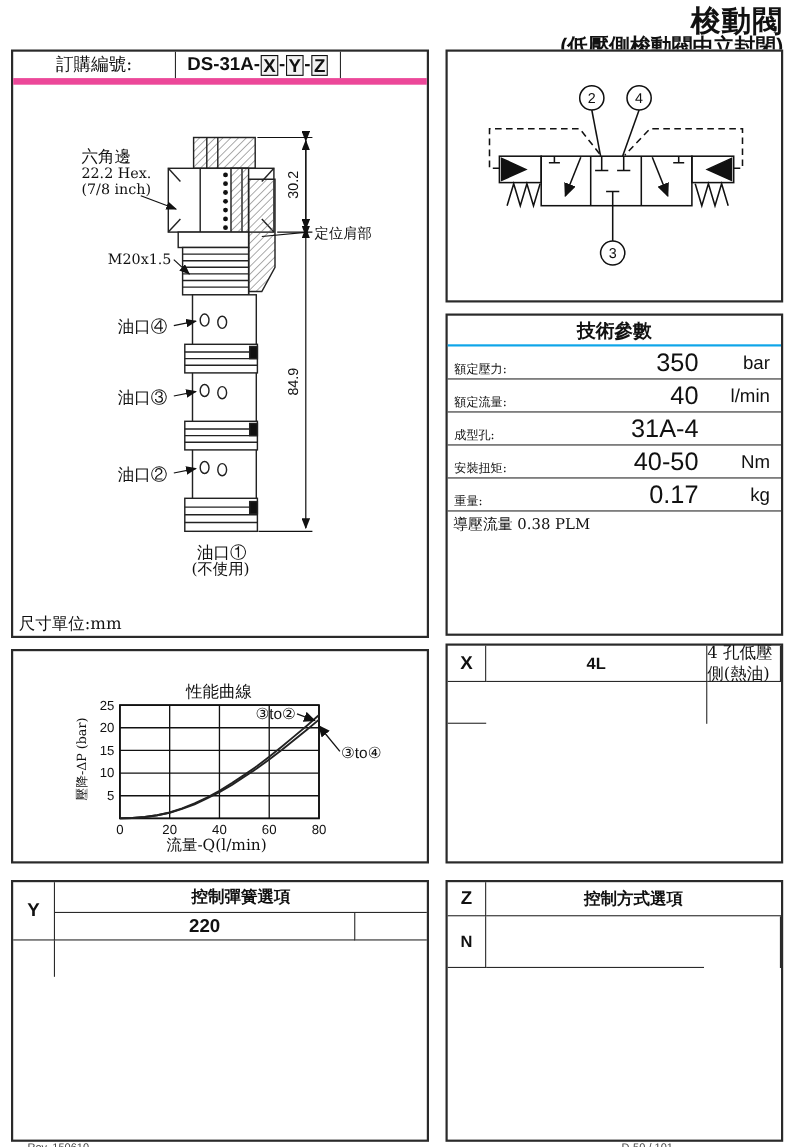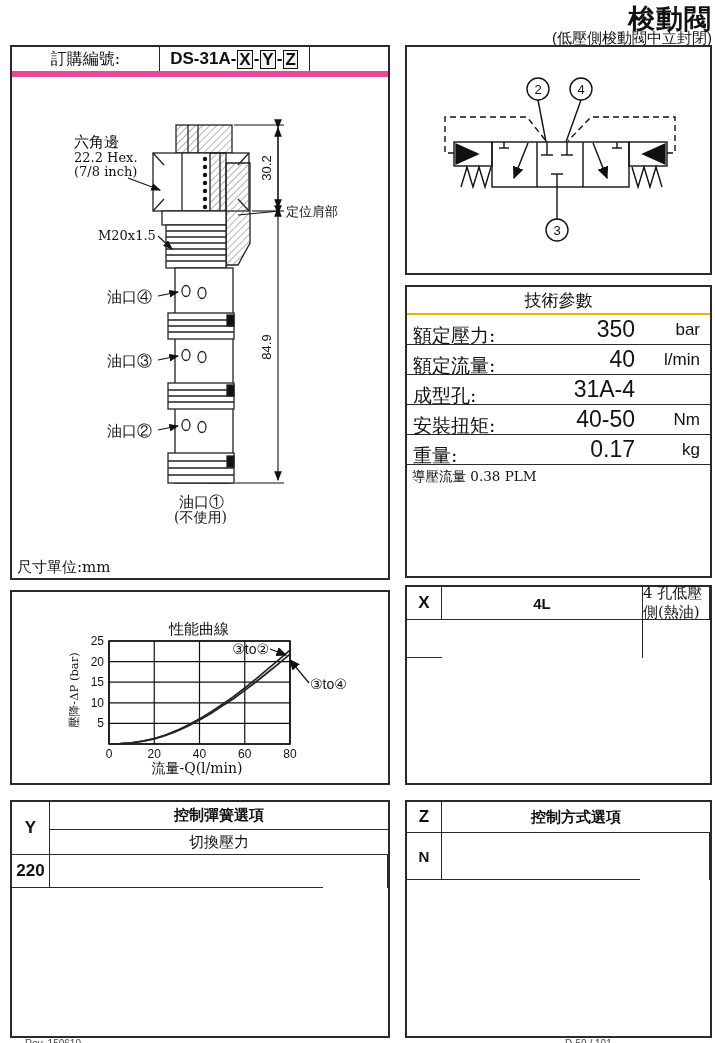--- a/index.html
+++ b/index.html
@@ -4,32 +4,32 @@
 <style>
   html,body{margin:0;padding:0;}
   body{
     width:715px;height:1043px;position:relative;background:#fff;overflow:hidden;
     font-family:"Liberation Sans","DejaVu Sans",sans-serif;color:#111;
   }
   .cjk{font-family:"DejaVu Serif","Liberation Serif",serif;}
   .box{position:absolute;border:2px solid #2a2a2a;background:#fff;box-sizing:border-box;}
   
   .page-title{position:absolute;top:1px;right:3px;font-size:27px;font-weight:bold;letter-spacing:1px;}
-  .page-subtitle{position:absolute;top:29px;right:3px;font-size:15px;font-weight:normal;}
+  .page-subtitle{position:absolute;top:29px;right:3px;font-size:19px;font-weight:bold;}
   
   .order-row{position:absolute;left:0;top:0;width:100%;height:30px;border-bottom:6px solid #ec4899;display:flex;box-sizing:border-box;}
   .order-label{width:148px;border-right:1.5px solid #2a2a2a;display:flex;align-items:center;justify-content:center;font-size:16px;box-sizing:border-box;}
   .order-code{width:150px;border-right:1.5px solid #2a2a2a;display:flex;align-items:center;justify-content:center;font-size:17px;font-weight:bold;box-sizing:border-box;}
   .order-tail{flex:1;}
   .code-boxed{border:1.6px solid #111;padding:0 1px;margin:0 1px;line-height:17px;background:#f2f2f2;}
   .unit-note{position:absolute;left:5px;bottom:1px;font-size:15px;}
   
-  .tech-header{height:26px;border-bottom:2px solid #eab308;display:flex;align-items:center;justify-content:center;font-size:17px;font-weight:normal;}
+  .tech-header{height:26px;border-bottom:2px solid #0ea5e9;display:flex;align-items:center;justify-content:center;font-size:17px;font-weight:bold;}
   .tech-row{height:30px;border-bottom:1.5px solid #2a2a2a;display:flex;align-items:center;box-sizing:border-box;}
-  .tech-label{width:112px;padding-left:6px;font-size:19px;margin-top:12px;}
+  .tech-label{width:112px;padding-left:6px;font-size:11px;margin-top:12px;}
   .tech-value{width:110px;text-align:right;font-size:23px;}
   .tech-unit{flex:1;text-align:right;padding-right:10px;font-size:17px;}
   .tech-note{height:24px;display:flex;align-items:center;padding-left:5px;font-size:13.5px;}
   
   .opt{display:grid;box-sizing:border-box;}
   .opt div{box-sizing:border-box;display:flex;align-items:center;justify-content:center;}
   .bR{border-right:1.5px solid #2a2a2a;}
   .bB{border-bottom:1.5px solid #2a2a2a;}
   .bold{font-weight:bold;}
   .f17{font-size:17px;} .f15{font-size:15px;} .f14{font-size:14px;}
@@ -303,21 +303,20 @@
   <div class="bR bB bold f15">4L</div>
   <div class="bR bB f15 cjk">4 孔低壓側(熱油)</div>
   <div class="bB"></div>
   <div class="bR"></div>
   <div style="grid-column:2/4;"></div>
 </div>
 
 <div class="box opt" style="left:10px;top:800px;width:380px;height:238px;grid-template-columns:38px 1fr 65px;grid-template-rows:28px 25px 33px 1fr;">
   <div class="bR bB bold f17" style="grid-row:1/3;">Y</div>
   <div class="bB bold f15" style="grid-column:2/4;">控制彈簧選項</div>
-  <div class="bB f15 cjk" style="grid-column:2/4;">切換壓力</div>
   <div class="bR bB bold f17">220</div>
   <div class="bB"></div>
   <div class="bR"></div>
   <div style="grid-column:2/4;"></div>
 </div>
 
 <div class="box opt" style="left:405px;top:800px;width:307px;height:238px;grid-template-columns:35px 1fr 70px;grid-template-rows:31px 47px 1fr;">
   <div class="bR bB bold f17">Z</div>
   <div class="bB bold f15" style="grid-column:2/4;">控制方式選項</div>
   <div class="bR bB bold f15">N</div>

